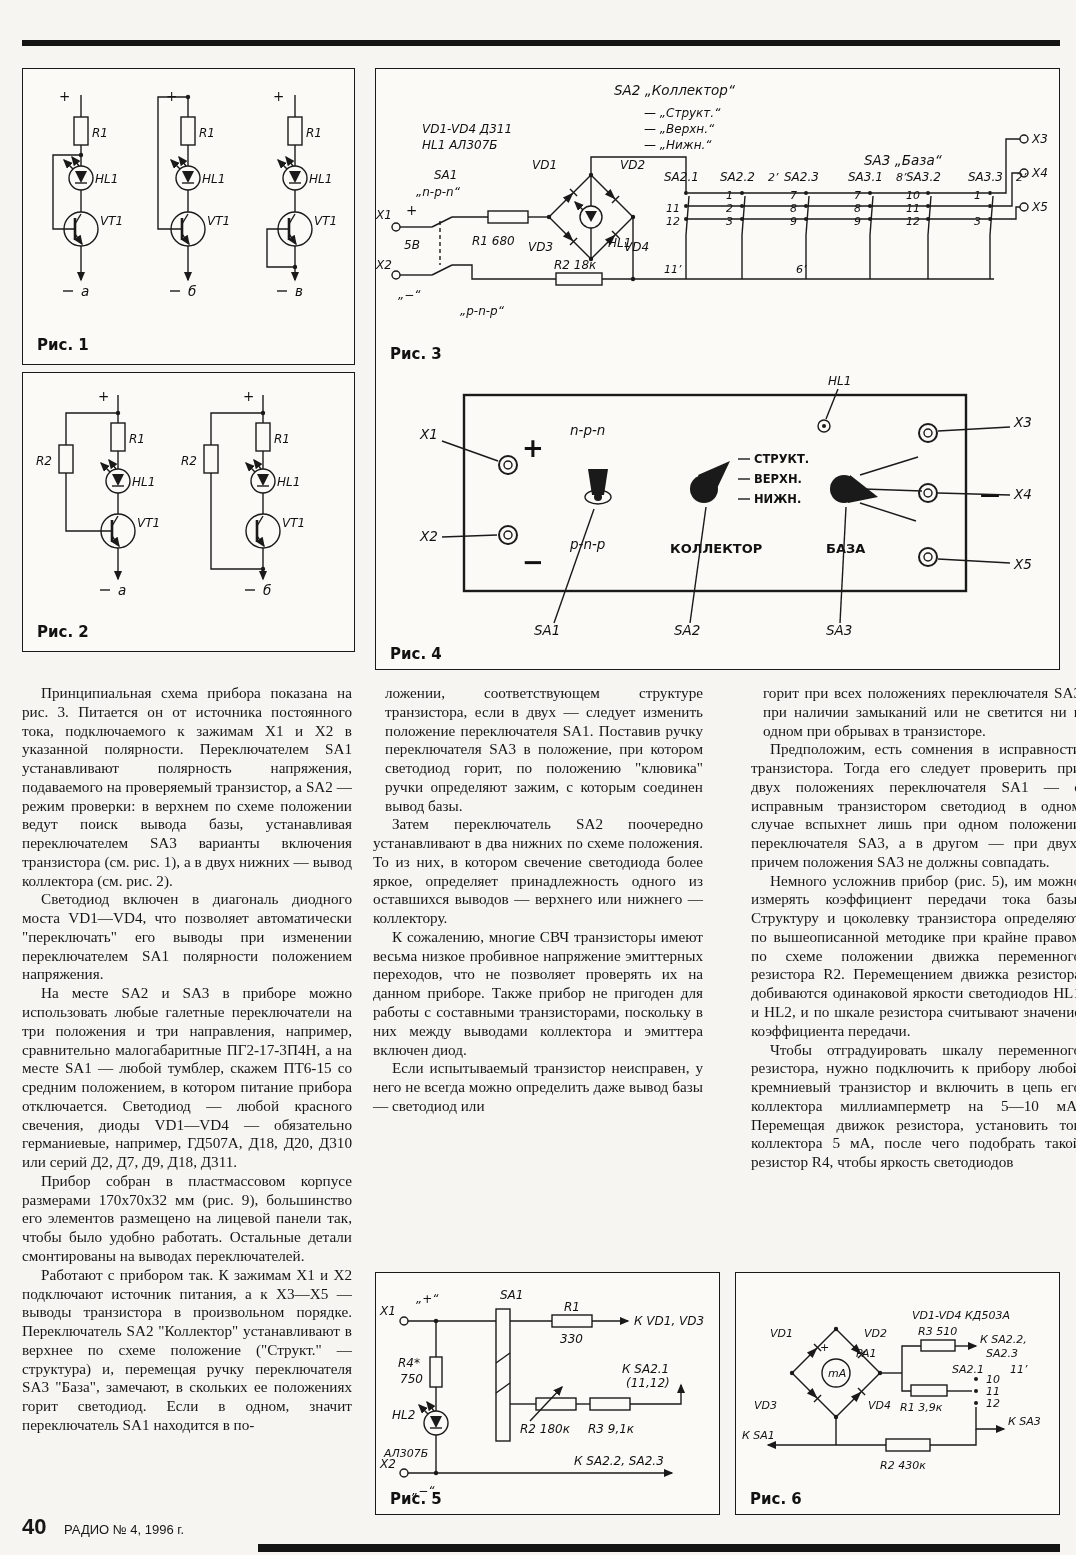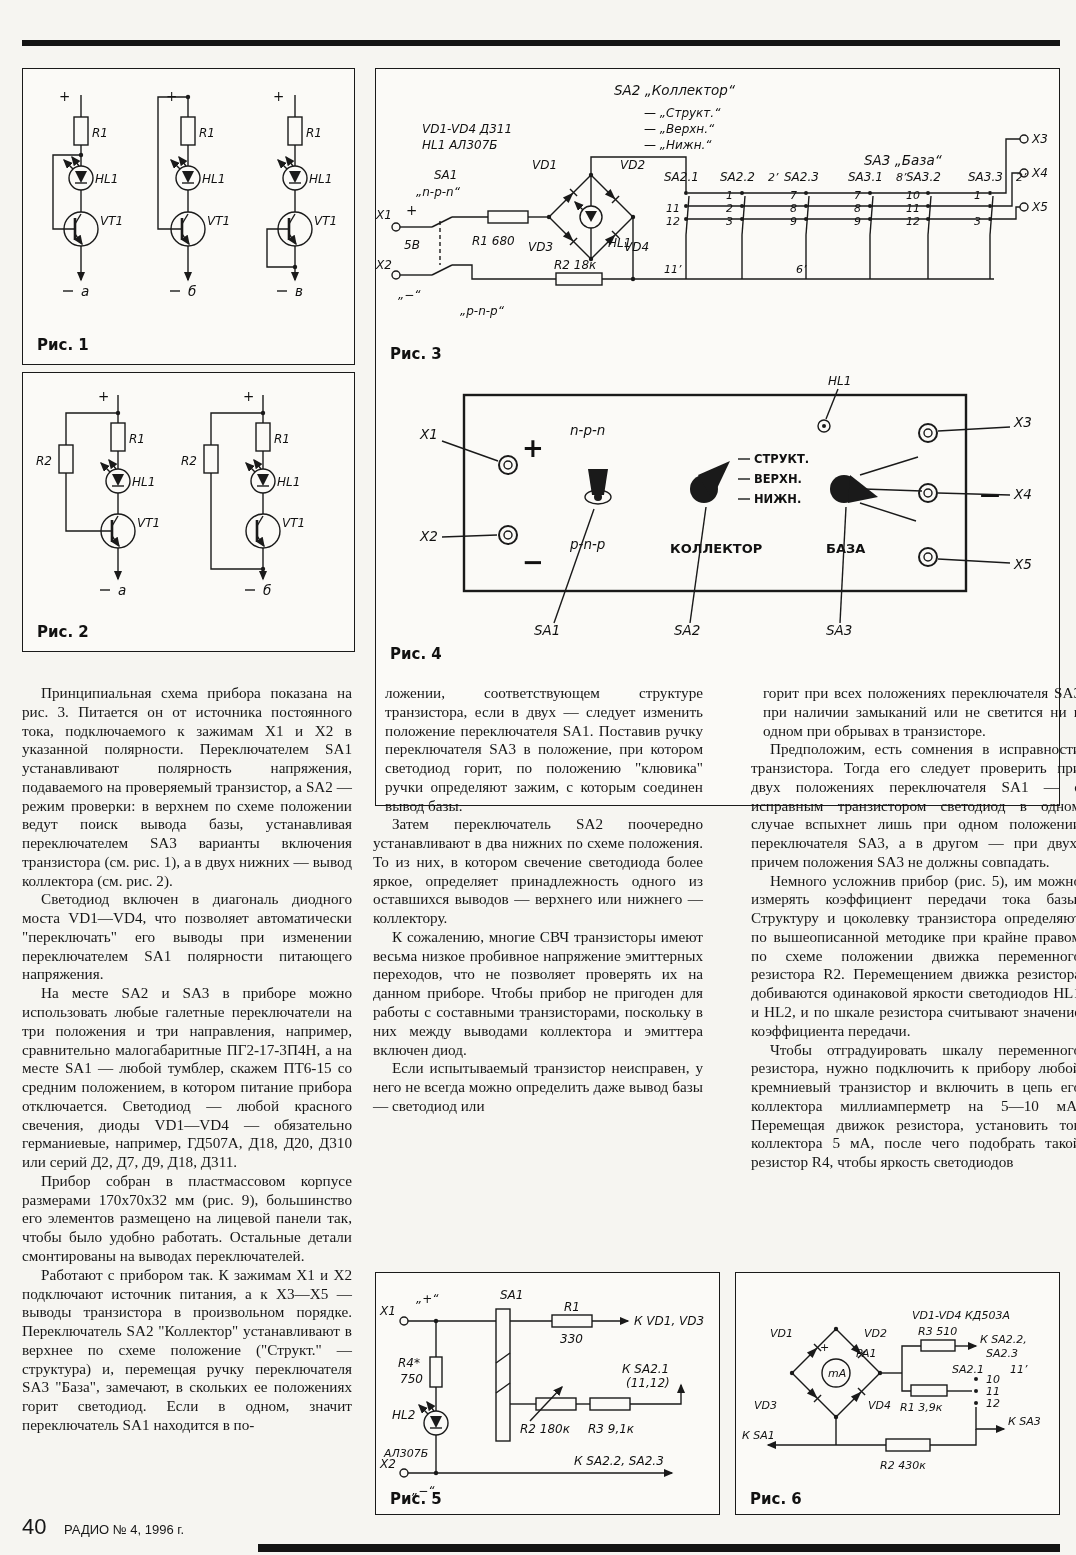--- a/index.html
+++ b/index.html
@@ -4,21 +4,21 @@
 <style>
   html,body{margin:0;padding:0;}
   body{width:1076px;height:1555px;background:#f6f5f1;font-family:"Liberation Sans",sans-serif;color:#161616;}
   .page{position:relative;width:1076px;height:1555px;overflow:hidden;}
   .hdr-title{position:absolute;left:22px;top:8px;font-size:21px;font-weight:700;letter-spacing:.4px;}
   .hdr-rule{position:absolute;left:22px;top:40px;width:1038px;height:6px;background:#141414;}
   .figbox{position:absolute;border:1.6px solid #1a1a1a;background:#fbfaf7;box-sizing:border-box;}
   .col{position:absolute;top:684px;width:330px;text-align:justify;font-size:15.2px;line-height:1.235;}
   .col p{margin:0;text-indent:19px;font-family:Liberation Serif, serif;}
   .col p.cont{text-indent:0;margin-left:12px;}
-  .pgnum{position:absolute;left:22px;top:1514px;font-size:22px;font-weight:400;}
+  .pgnum{position:absolute;left:22px;top:1514px;font-size:22px;font-weight:700;}
   .issue{position:absolute;left:64px;top:1522px;font-size:13px;text-align:center;}
   .footbar{position:absolute;left:258px;top:1544px;width:802px;height:8px;background:#141414;}
   svg.sch{display:block;}
   svg.sch line,svg.sch polyline,svg.sch rect,svg.sch circle,svg.sch ellipse{stroke:#1a1a1a;stroke-width:1.4;fill:none;}
   svg.sch .f{fill:#1a1a1a;stroke:none;}
   svg.sch .dsh{stroke-dasharray:4 3;}
   svg.sch text{font-family:"DejaVu Sans",sans-serif;fill:#111;font-style:italic;stroke:none;}
   svg.sch .i11{font-size:11px;} svg.sch .i12{font-size:12px;} svg.sch .i13{font-size:13.5px;}
   svg.sch .big{font-size:26px;font-style:normal;font-weight:700;}
   svg.sch .mid{font-size:20px;font-style:normal;font-weight:700;}
@@ -180,21 +180,21 @@
         <polyline points="-52,94 -52,190 0,190"></polyline>
         <circle class="f" cx="0" cy="190" r="2.2"></circle>
         <line x1="0" y1="169" x2="0" y2="200" marker-end="url(#a2)"></line>
         <line x1="-18" y1="211" x2="-8" y2="211"></line>
         <text class="i13" x="0" y="216">б</text>
       </g>
       <text class="cap" x="14" y="264">Рис. 2</text>
     </svg>
   </div>
 
-  <div class="figbox" style="left:375px;top:68px;width:685px;height:738px">
+  <div class="figbox" style="left:375px;top:68px;width:685px;height:602px">
 
     <svg class="sch" width="681" height="300" viewBox="0 0 681 300">
       <defs>
         <marker id="a3" markerWidth="8" markerHeight="8" refX="6" refY="3" orient="auto">
             <path d="M0,0 L7,3 L0,6 Z" fill="#1a1a1a"></path>
           </marker>
         <g id="d3">
             <polygon points="-6,-4 -6,4 5,0" fill="#1a1a1a" stroke="none"></polygon>
             <line x1="5" y1="-5" x2="5" y2="5"></line>
           </g>
@@ -436,29 +436,29 @@
         <line x1="314" y1="254" x2="330" y2="138"></line>
         <text class="i13" x="450" y="266">SA3</text>
         <line x1="464" y1="254" x2="470" y2="138"></line>
       </g>
       <text class="cap" x="14" y="290">Рис. 4</text>
     </svg>
   </div>
 
   <div class="col" style="left:22px">
     <p>Принципиальная схема прибора показана на рис. 3. Питается он от источника постоянного тока, подключаемого к зажимам X1 и X2 в указанной полярности. Переключателем SA1 устанавливают полярность напряжения, подаваемого на проверяемый транзистор, а SA2 — режим проверки: в верхнем по схеме положении ведут поиск вывода базы, устанавливая переключателем SA3 варианты включения транзистора (см. рис. 1), а в двух нижних — вывод коллектора (см. рис. 2).</p>
-    <p>Светодиод включен в диагональ диодного моста VD1—VD4, что позволяет автоматически "переключать" его выводы при изменении переключателем SA1 полярности питающего напряжения.</p>
+    <p>Светодиод включен в диагональ диодного моста VD1—VD4, что позволяет автоматически "переключать" его выводы при изменении переключателем SA1 полярности положением напряжения.</p>
     <p>На месте SA2 и SA3 в приборе можно использовать любые галетные переключатели на три положения и три направления, например, сравнительно малогабаритные ПГ2-17-3П4Н, а на месте SA1 — любой тумблер, скажем ПТ6-15 со средним положением, в котором питание прибора отключается. Светодиод — любой красного свечения, диоды VD1—VD4 — обязательно германиевые, например, ГД507А, Д18, Д20, Д310 или серий Д2, Д7, Д9, Д18, Д311.</p>
     <p>Прибор собран в пластмассовом корпусе размерами 170х70х32 мм (рис. 9), большинство его элементов размещено на лицевой панели так, чтобы было удобно работать. Остальные детали смонтированы на выводах переключателей.</p>
     <p>Работают с прибором так. К зажимам X1 и X2 подключают источник питания, а к X3—X5 — выводы транзистора в произвольном порядке. Переключатель SA2 "Коллектор" устанавливают в верхнее по схеме положение ("Структ." — структура) и, перемещая ручку переключателя SA3 "База", замечают, в скольких ее положениях горит светодиод. Если в одном, значит переключатель SA1 находится в по-</p>
   </div>
   <div class="col" style="left:373px">
     <p class="cont">ложении, соответствующем структуре транзистора, если в двух — следует изменить положение переключателя SA1. Поставив ручку переключателя SA3 в положение, при котором светодиод горит, по положению "клювика" ручки определяют зажим, с которым соединен вывод базы.</p>
     <p>Затем переключатель SA2 поочередно устанавливают в два нижних по схеме положения. То из них, в котором свечение светодиода более яркое, определяет принадлежность одного из оставшихся выводов — верхнего или нижнего — коллектору.</p>
-    <p>К сожалению, многие СВЧ транзисторы имеют весьма низкое пробивное напряжение эмиттерных переходов, что не позволяет проверять их на данном приборе. Чтобы прибор не пригоден для работы с составными транзисторами, поскольку в них между выводами коллектора и эмиттера включен диод.</p>
+    <p>К сожалению, многие СВЧ транзисторы имеют весьма низкое пробивное напряжение эмиттерных переходов, что не позволяет проверять их на данном приборе. Также прибор не пригоден для работы с составными транзисторами, поскольку в них между выводами коллектора и эмиттера включен диод.</p>
     <p>Если испытываемый транзистор неисправен, у него не всегда можно определить даже вывод базы — светодиод или</p>
   </div>
   <div class="col" style="left:751px">
     <p class="cont">горит при всех положениях переключателя SA3 при наличии замыканий или не светится ни в одном при обрывах в транзисторе.</p>
     <p>Предположим, есть сомнения в исправности транзистора. Тогда его следует проверить при двух положениях переключателя SA1 — с исправным транзистором светодиод в одном случае вспыхнет лишь при одном положении переключателя SA3, а в другом — при двух, причем положения SA3 не должны совпадать.</p>
     <p>Немного усложнив прибор (рис. 5), им можно измерять коэффициент передачи тока базы. Структуру и цоколевку транзистора определяют по вышеописанной методике при крайне правом по схеме положении движка переменного резистора R2. Перемещением движка резистора добиваются одинаковой яркости светодиодов HL1 и HL2, и по шкале резистора считывают значение коэффициента передачи.</p>
     <p>Чтобы отградуировать шкалу переменного резистора, нужно подключить к прибору любой кремниевый транзистор и включить в цепь его коллектора миллиамперметр на 5—10 мА. Перемещая движок резистора, установить ток коллектора 5 мА, после чего подобрать такой резистор R4, чтобы яркость светодиодов</p>
   </div>
 
   <div class="figbox" style="left:375px;top:1272px;width:345px;height:243px">

